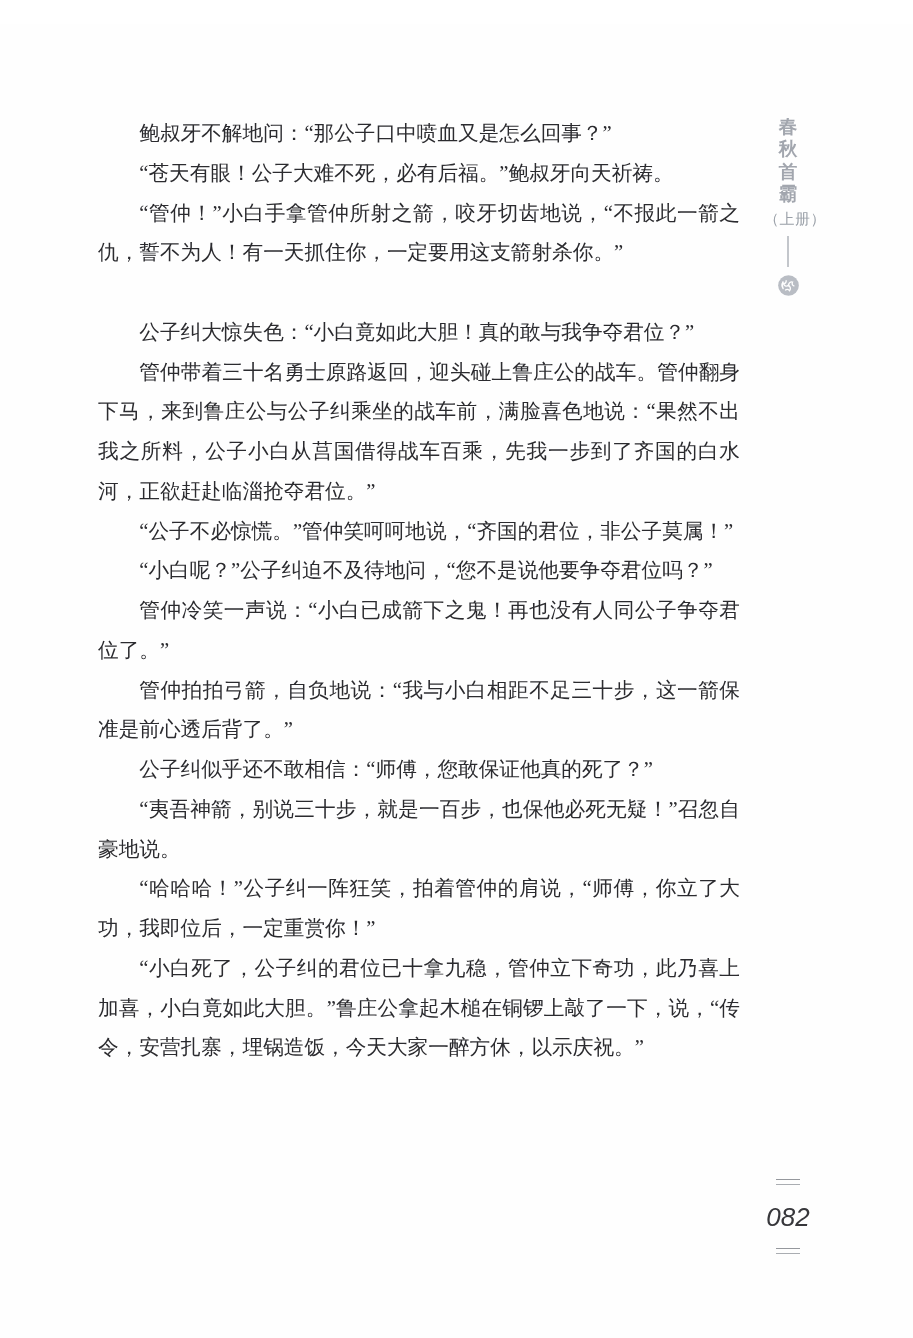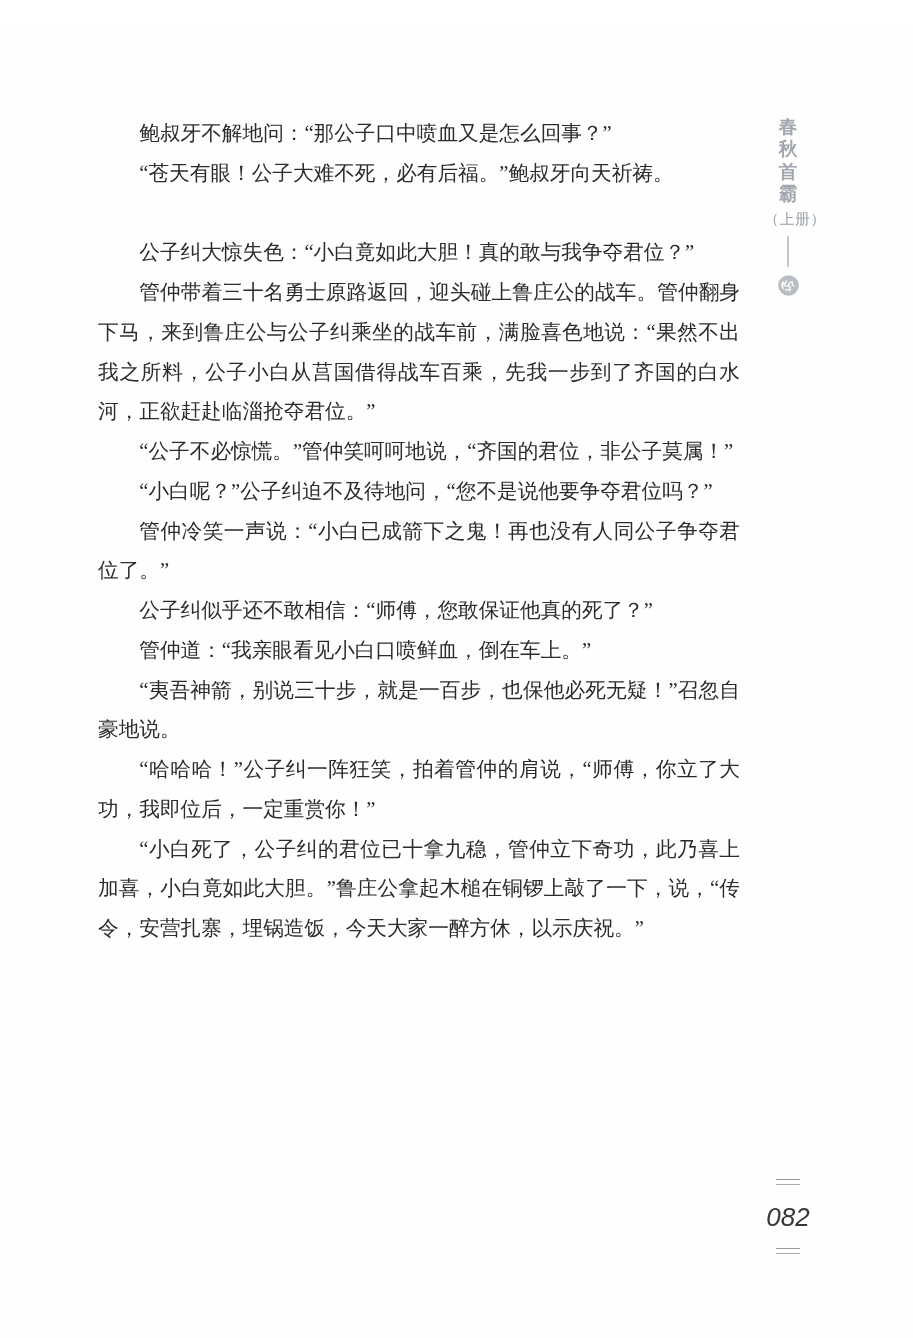--- a/index.html
+++ b/index.html
@@ -87,30 +87,31 @@
 </style>
 </head>
 <body>
 
 <div class="page">
 
   <div class="text-column">
     <section>
         <p>鲍叔牙不解地问：“那公子口中喷血又是怎么回事？”</p>
         <p>“苍天有眼！公子大难不死，必有后福。”鲍叔牙向天祈祷。</p>
+        <p>“管仲！”小白手拿管仲所射之箭，咬牙切齿地说，“不报此一箭之仇，誓不为人！有一天抓住你，一定要用这支箭射杀你。”</p>
       </section>
     <div class="scene-break"></div>
     <section>
         <p>公子纠大惊失色：“小白竟如此大胆！真的敢与我争夺君位？”</p>
         <p>管仲带着三十名勇士原路返回，迎头碰上鲁庄公的战车。管仲翻身下马，来到鲁庄公与公子纠乘坐的战车前，满脸喜色地说：“果然不出我之所料，公子小白从莒国借得战车百乘，先我一步到了齐国的白水河，正欲赶赴临淄抢夺君位。”</p>
         <p>“公子不必惊慌。”管仲笑呵呵地说，“齐国的君位，非公子莫属！”</p>
         <p>“小白呢？”公子纠迫不及待地问，“您不是说他要争夺君位吗？”</p>
         <p>管仲冷笑一声说：“小白已成箭下之鬼！再也没有人同公子争夺君位了。”</p>
+        <p>管仲拍拍弓箭，自负地说：“我与小白相距不足三十步，这一箭保准是前心透后背了。”</p>
         <p>公子纠似乎还不敢相信：“师傅，您敢保证他真的死了？”</p>
-        <p>管仲道：“我亲眼看见小白口喷鲜血，倒在车上。”</p>
         <p>“夷吾神箭，别说三十步，就是一百步，也保他必死无疑！”召忽自豪地说。</p>
         <p>“哈哈哈！”公子纠一阵狂笑，拍着管仲的肩说，“师傅，你立了大功，我即位后，一定重赏你！”</p>
         <p>“小白死了，公子纠的君位已十拿九稳，管仲立下奇功，此乃喜上加喜，小白竟如此大胆。”鲁庄公拿起木槌在铜锣上敲了一下，说，“传令，安营扎寨，埋锅造饭，今天大家一醉方休，以示庆祝。”</p>
       </section>
   </div>
 
   <aside class="side-label">
     <div class="side-title">
         <div>春</div>
         <div>秋</div>

